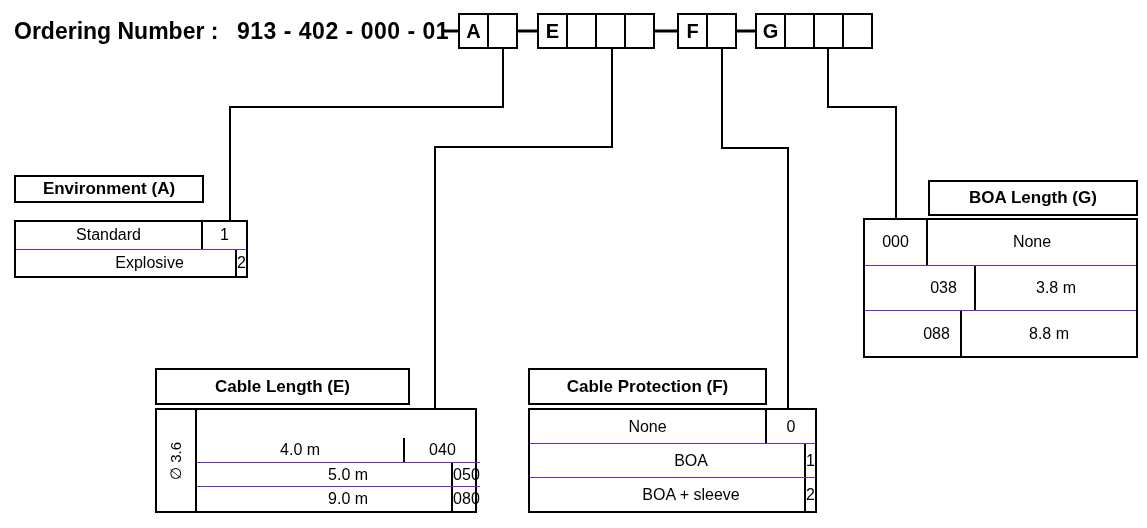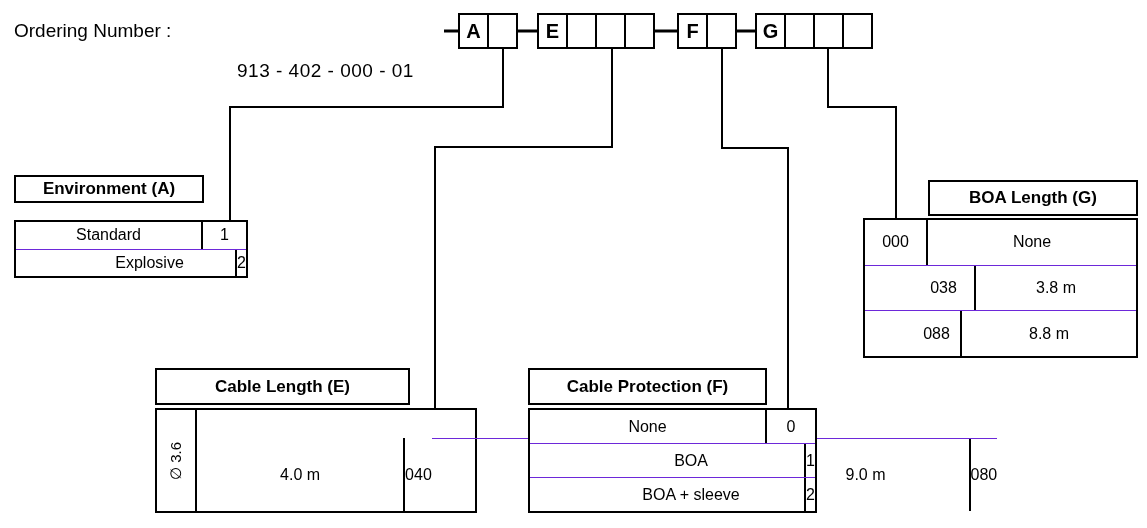--- a/index.html
+++ b/index.html
@@ -5,24 +5,24 @@
   html,body { margin:0; padding:0; background:#fff; }
   * { box-sizing:border-box; }
   .canvas {
     position:relative; width:1147px; height:528px; background:#ffffff;
     font-family:"Liberation Sans", sans-serif; color:#000; overflow:hidden;
   }
 
   
   .ord-label, .ord-number {
     position:absolute; top:13px; height:36px; display:flex; align-items:center;
-    font-size:19px; font-weight:normal; white-space:nowrap;
+    font-size:23px; font-weight:bold; white-space:nowrap;
   }
   .ord-label { left:14px; }
-  .ord-number { left:237px; letter-spacing:0.5px;margin-top:40px; }
+  .ord-number { left:237px; letter-spacing:0.5px; }
 
   
   .connectors { position:absolute; left:0; top:0; }
   .connectors path { stroke:#000; stroke-width:2; fill:none; }
   .connectors path.dash { stroke-width:3; }
 
   
   .box-group {
     position:absolute; top:13px; height:36px; display:flex;
     border:2px solid #000; background:#fff;
@@ -45,21 +45,21 @@
   }
   .tbl.h { flex-direction:row; }
   .trow { display:flex; flex:1;text-align:center; }
   .trow + .trow { border-top:1px solid #6d28d9;padding-left:48px; }
   .tcell {
     display:flex; align-items:center; justify-content:center;
     font-size:16px; white-space:nowrap;
   }
   .tcell.sep { border-right:2px solid #000; }
   .grow { flex:1; }
-  .rows-col { flex:1; display:flex; flex-direction:row;margin-top:28px; }
+  .rows-col { flex:1; display:flex; flex-direction:column;margin-top:28px; }
   .dia-cell {
     width:45px; border-right:2px solid #000;
     display:flex; align-items:center; justify-content:center;
   }
   .dia-label { transform:rotate(-90deg); font-size:15px; white-space:nowrap; }
 </style>
 </head>
 <body>
 
 <div class="canvas">

